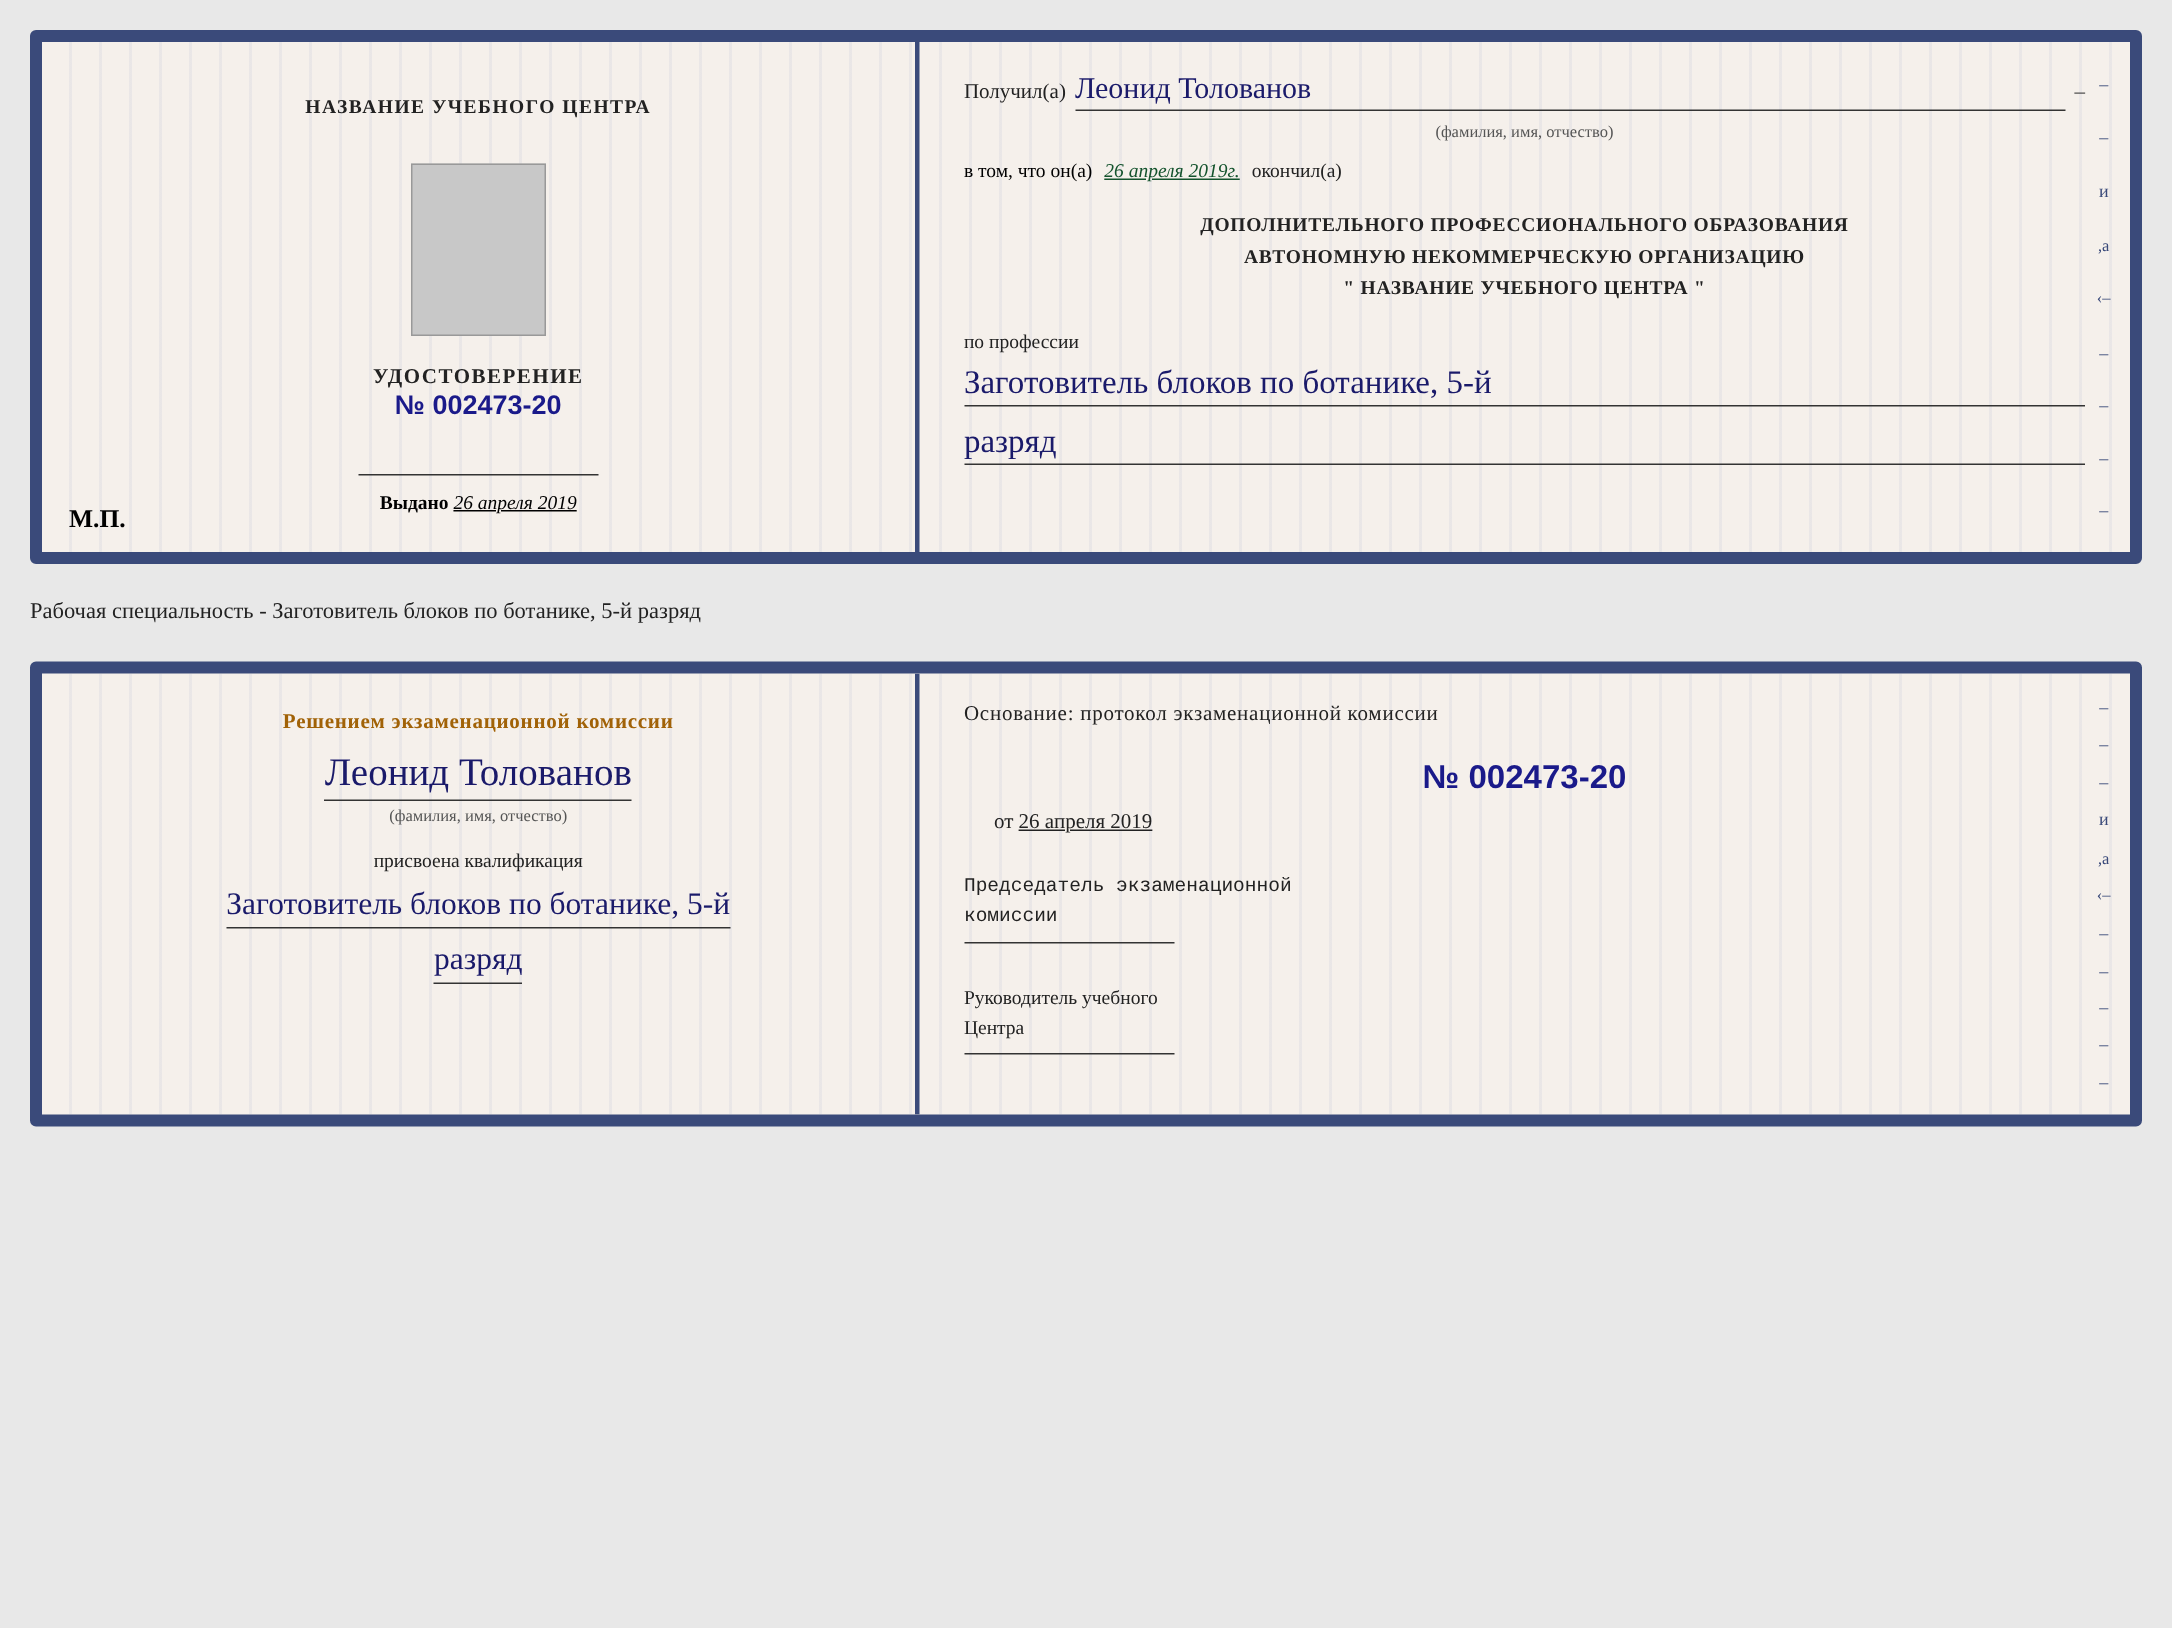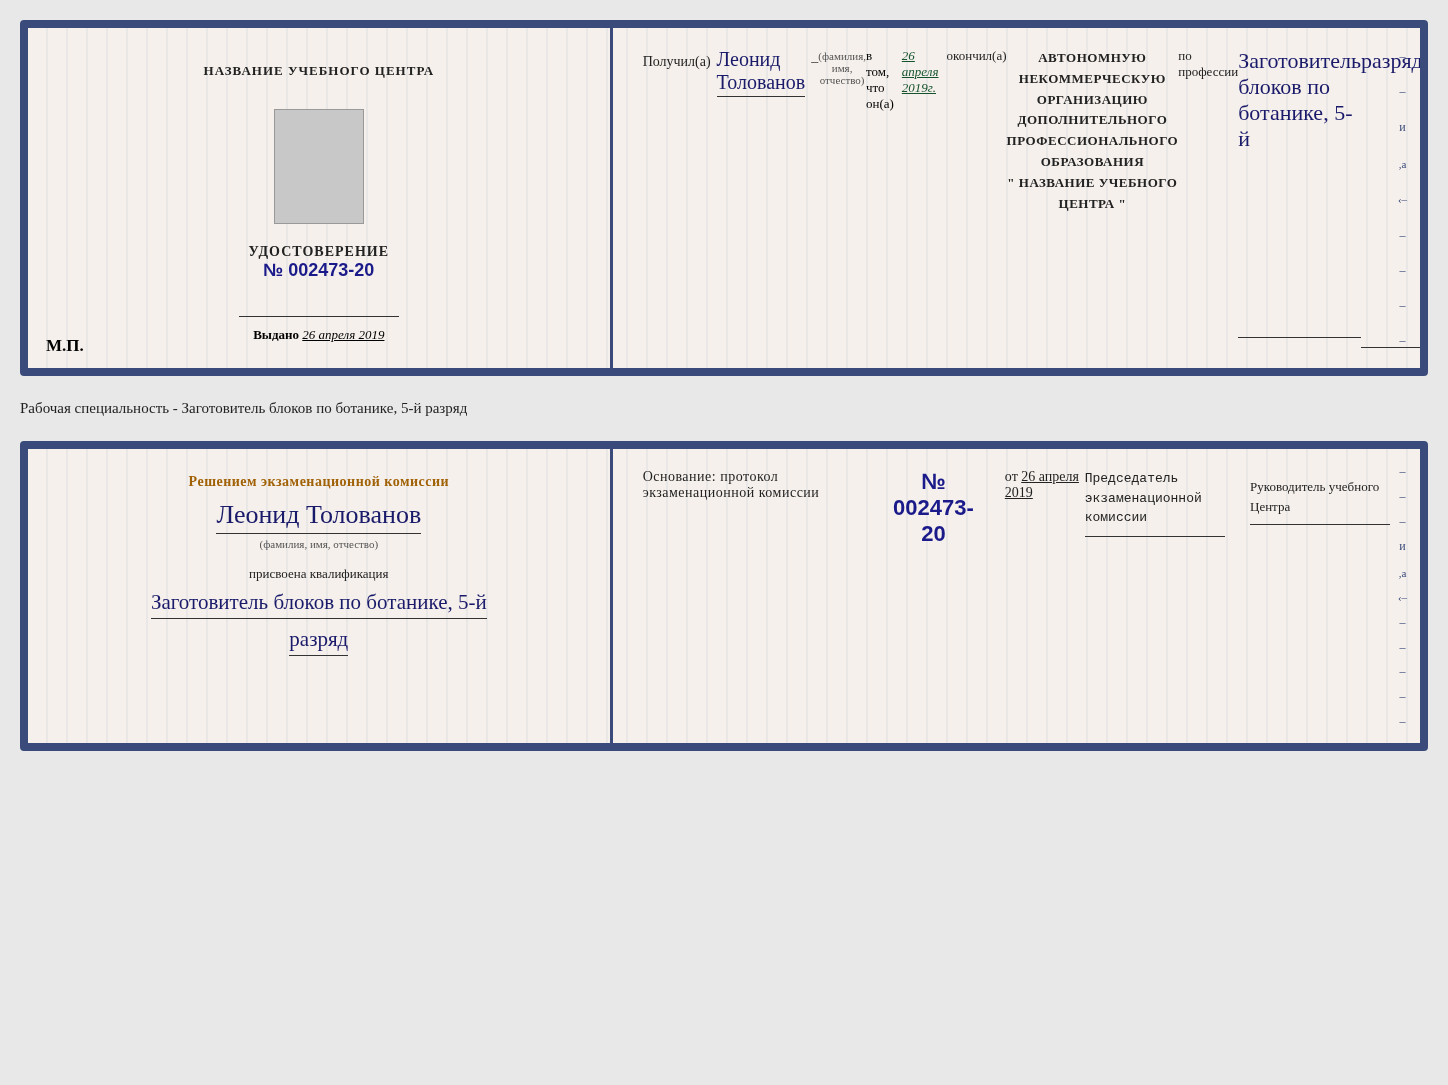--- a/index.html
+++ b/index.html
@@ -49,21 +49,21 @@
       display: flex;
       flex-direction: column;
       align-items: center;
       position: relative;
     }
 
     .doc-right {
       width: 58%;
       padding: 20px 30px;
       display: flex;
-      flex-direction: row;
+      flex-direction: column;
       position: relative;
     }
 
     
     .card1-left-title {
       font-size: 13px;
       font-weight: bold;
       text-align: center;
       color: #222;
       letter-spacing: 1px;
@@ -426,22 +426,22 @@
       </div>
       <div class="small-label">(фамилия, имя, отчество)</div>
 
       <div class="vtom-line">
         <span class="vtom-prefix">в том, что он(а)</span>
         <span class="vtom-date">26 апреля 2019г.</span>
         <span class="vtom-end">окончил(а)</span>
       </div>
 
       <div class="avtonomnuyu-block">
+        <div>ДОПОЛНИТЕЛЬНОГО ПРОФЕССИОНАЛЬНОГО ОБРАЗОВАНИЯ</div>
         <div>АВТОНОМНУЮ НЕКОММЕРЧЕСКУЮ ОРГАНИЗАЦИЮ</div>
-        <div>ДОПОЛНИТЕЛЬНОГО ПРОФЕССИОНАЛЬНОГО ОБРАЗОВАНИЯ</div>
         <div>"  НАЗВАНИЕ УЧЕБНОГО ЦЕНТРА  "</div>
       </div>
 
       <div class="po-professii-label">по профессии</div>
       <div class="profession-name">Заготовитель блоков по ботанике, 5-й</div>
       <div class="razryad-name">разряд</div>
 
       <div class="side-decorations">
         <span class="deco-dash">–</span>
         <span class="deco-dash">–</span>

